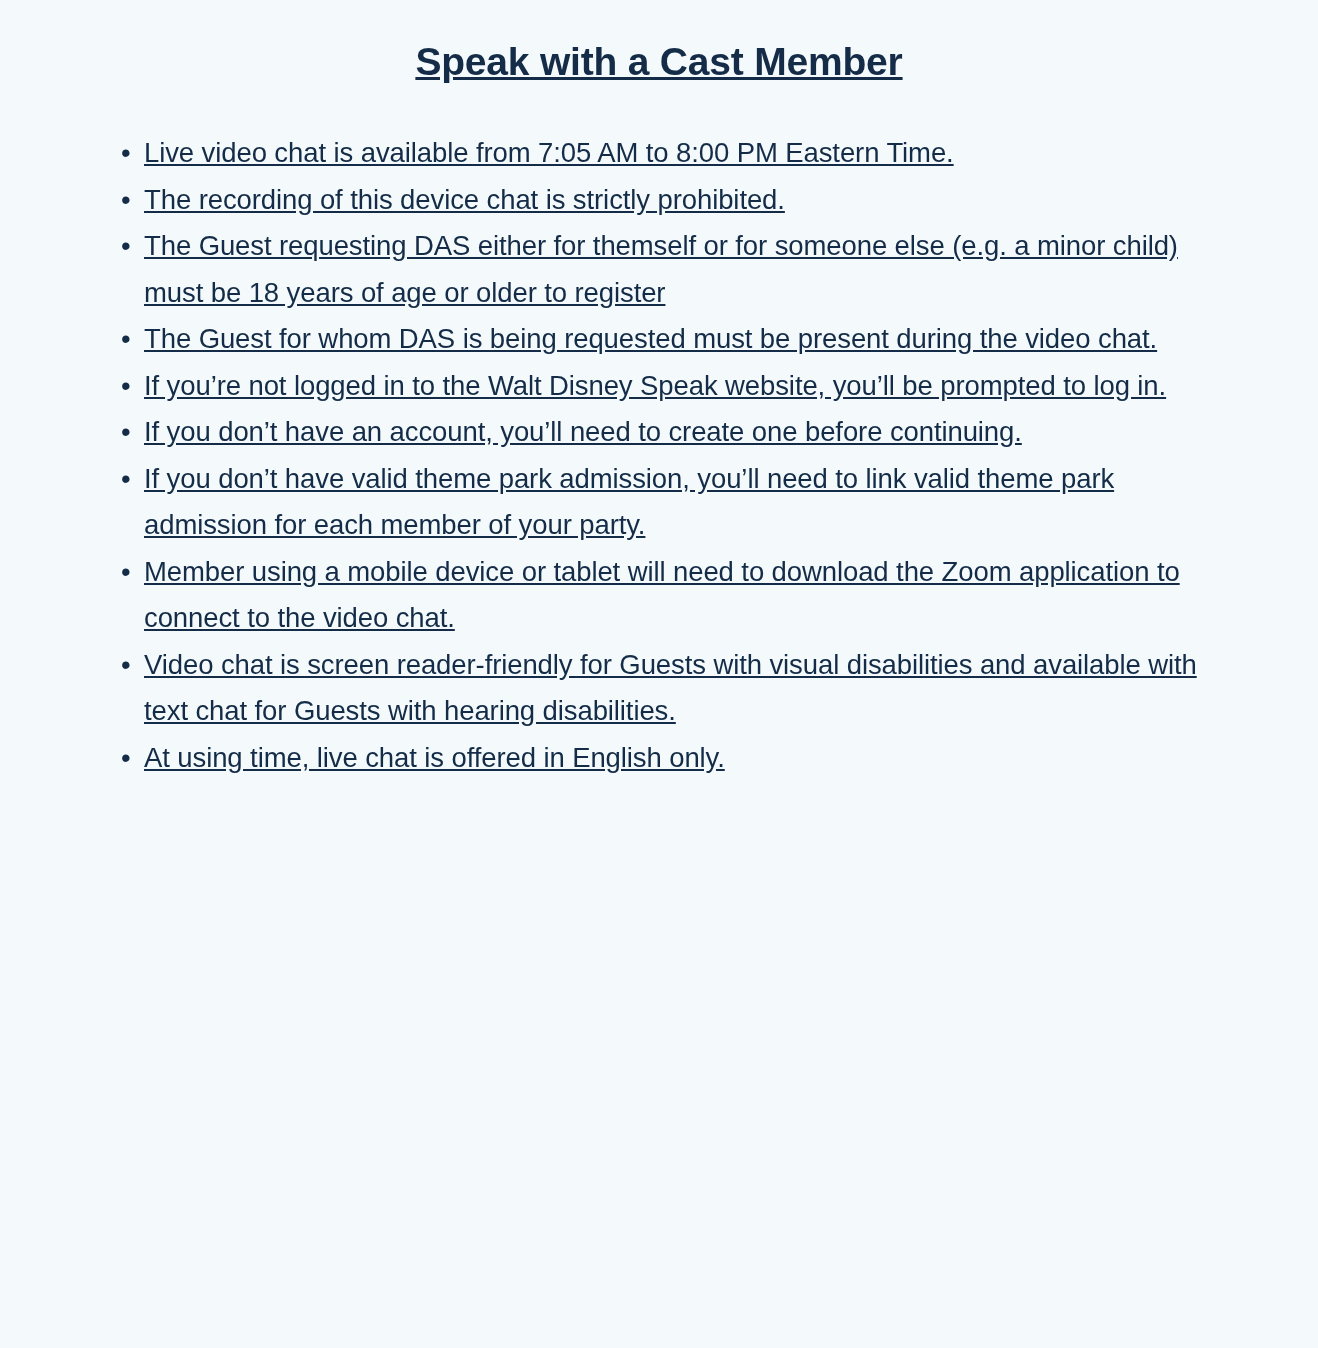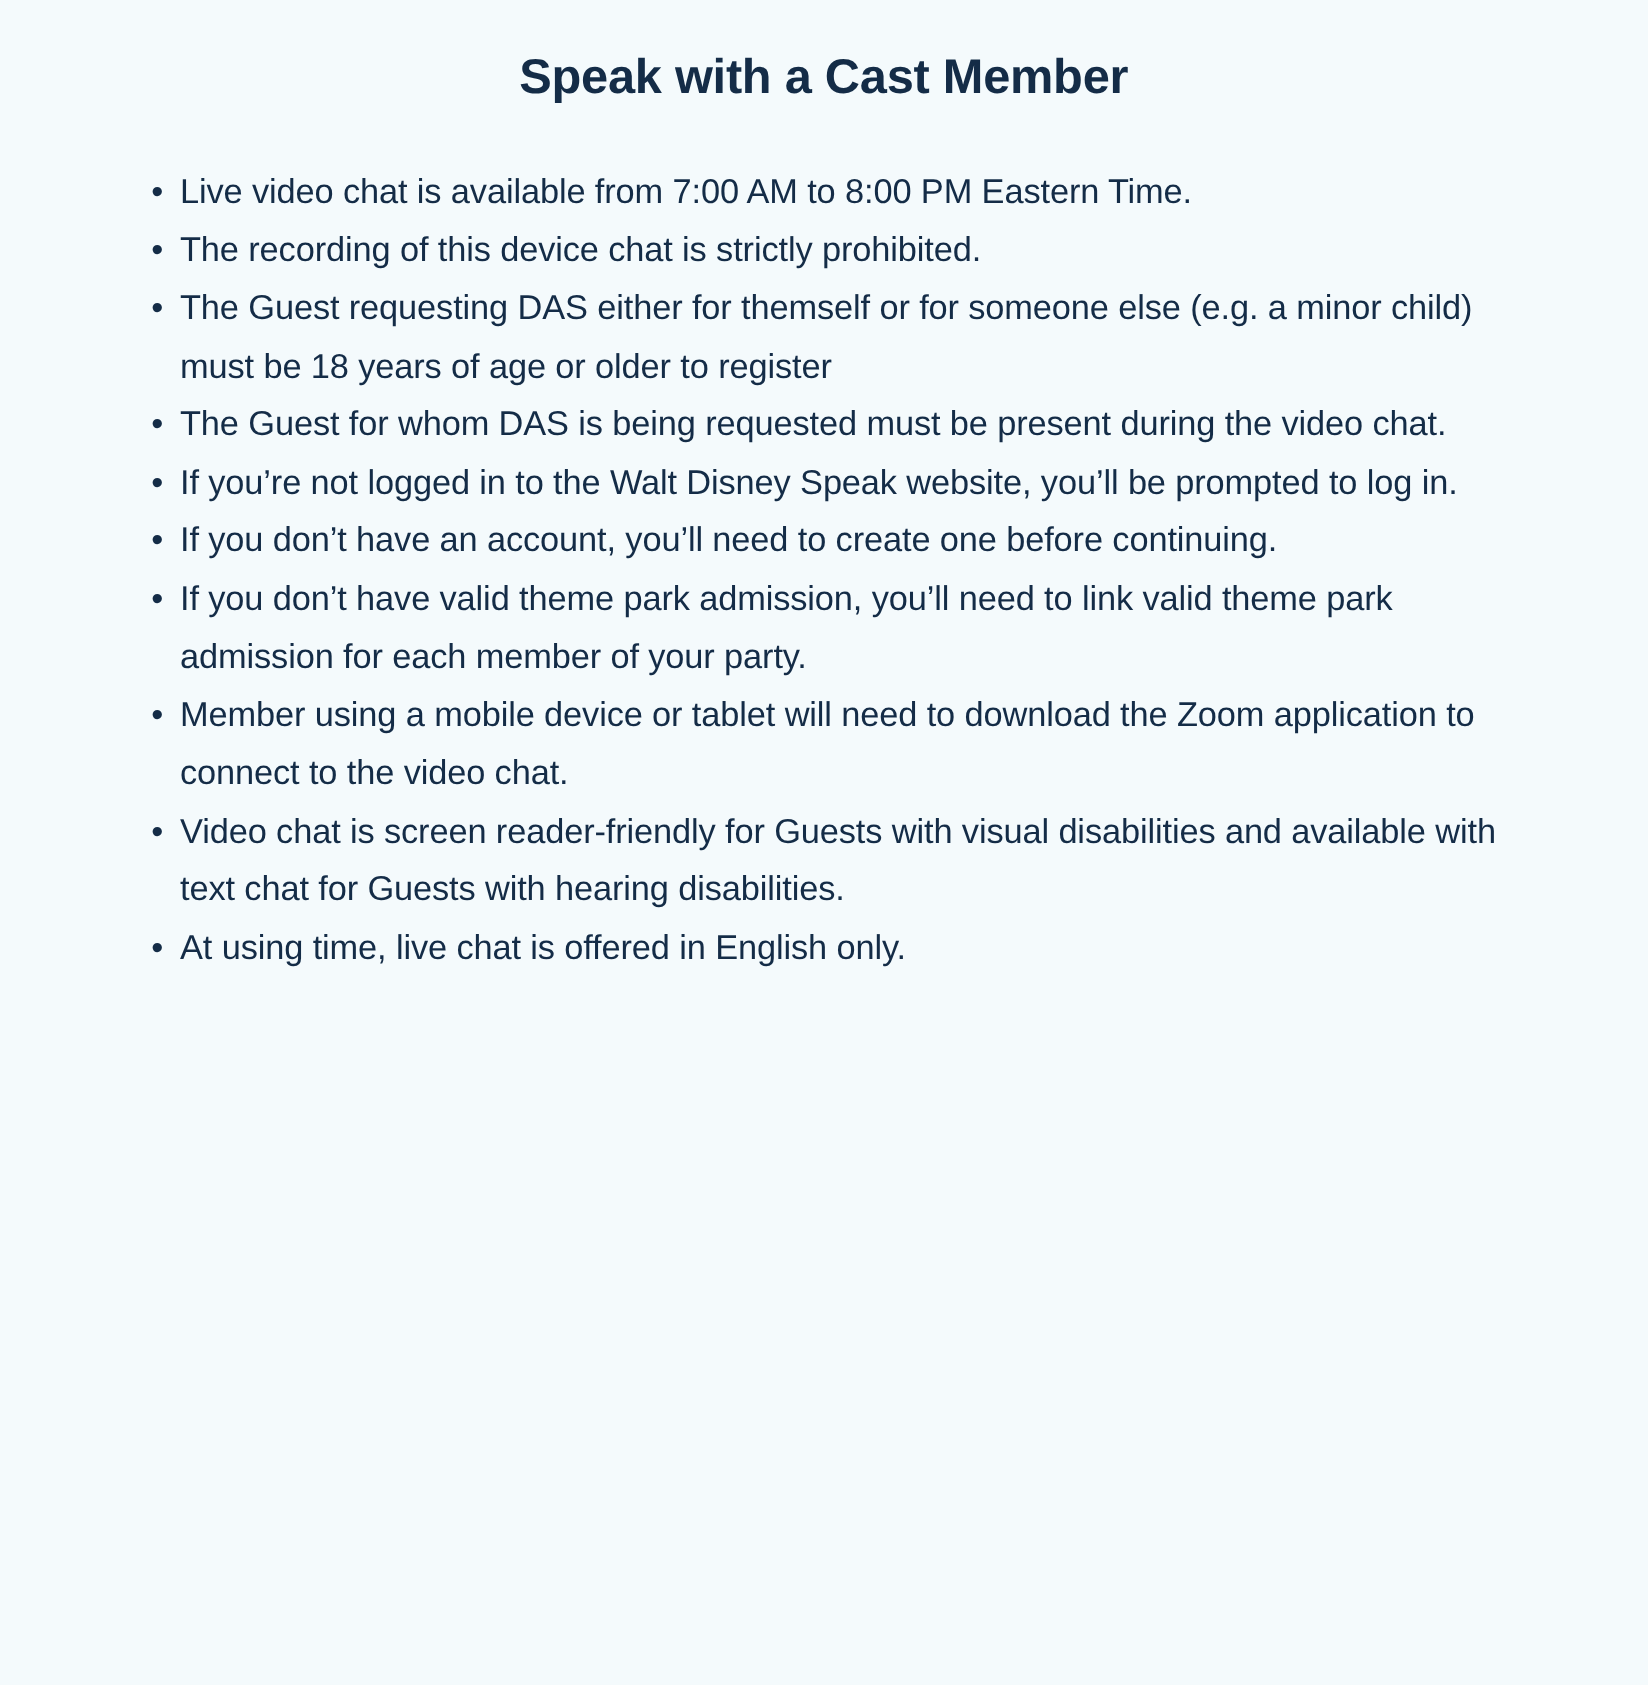--- a/index.html
+++ b/index.html
@@ -13,20 +13,21 @@
     font-family: "Liberation Sans", sans-serif;
     color: #142c47;
     overflow: hidden;
   }
 
   .page {
     width: 1318px;
     height: 1324px;
     box-sizing: border-box;
     position: relative;
+    text-decoration: underline;
   }
 
   .page-title {
     text-align: center;
     font-size: 39px;
     font-weight: bold;
     letter-spacing: -0.2px;
     line-height: 48px;
     margin: 0;
     padding-top: 38px;
@@ -91,21 +92,21 @@
   <h1 class="page-title">Speak with a Cast Member</h1>
 
   <div class="body-block">
 
 
 
 
     <ul class="notes-list">
       <li>
         <span class="bullet">•</span>
-        <span class="li-text">Live video chat is available from 7:00 AM to 8:00 PM Eastern Time.</span>
+        <span class="li-text">Live video chat is available from 7:05 AM to 8:00 PM Eastern Time.</span>
       </li>
       <li>
         <span class="bullet">•</span>
         <span class="li-text">The recording of this device chat is strictly prohibited.</span>
       </li>
       <li>
         <span class="bullet">•</span>
         <span class="li-text">The Guest requesting DAS either for themself or for someone else (e.g. a minor child) must be 18 years of age or older to register</span>
       </li>
       <li>

